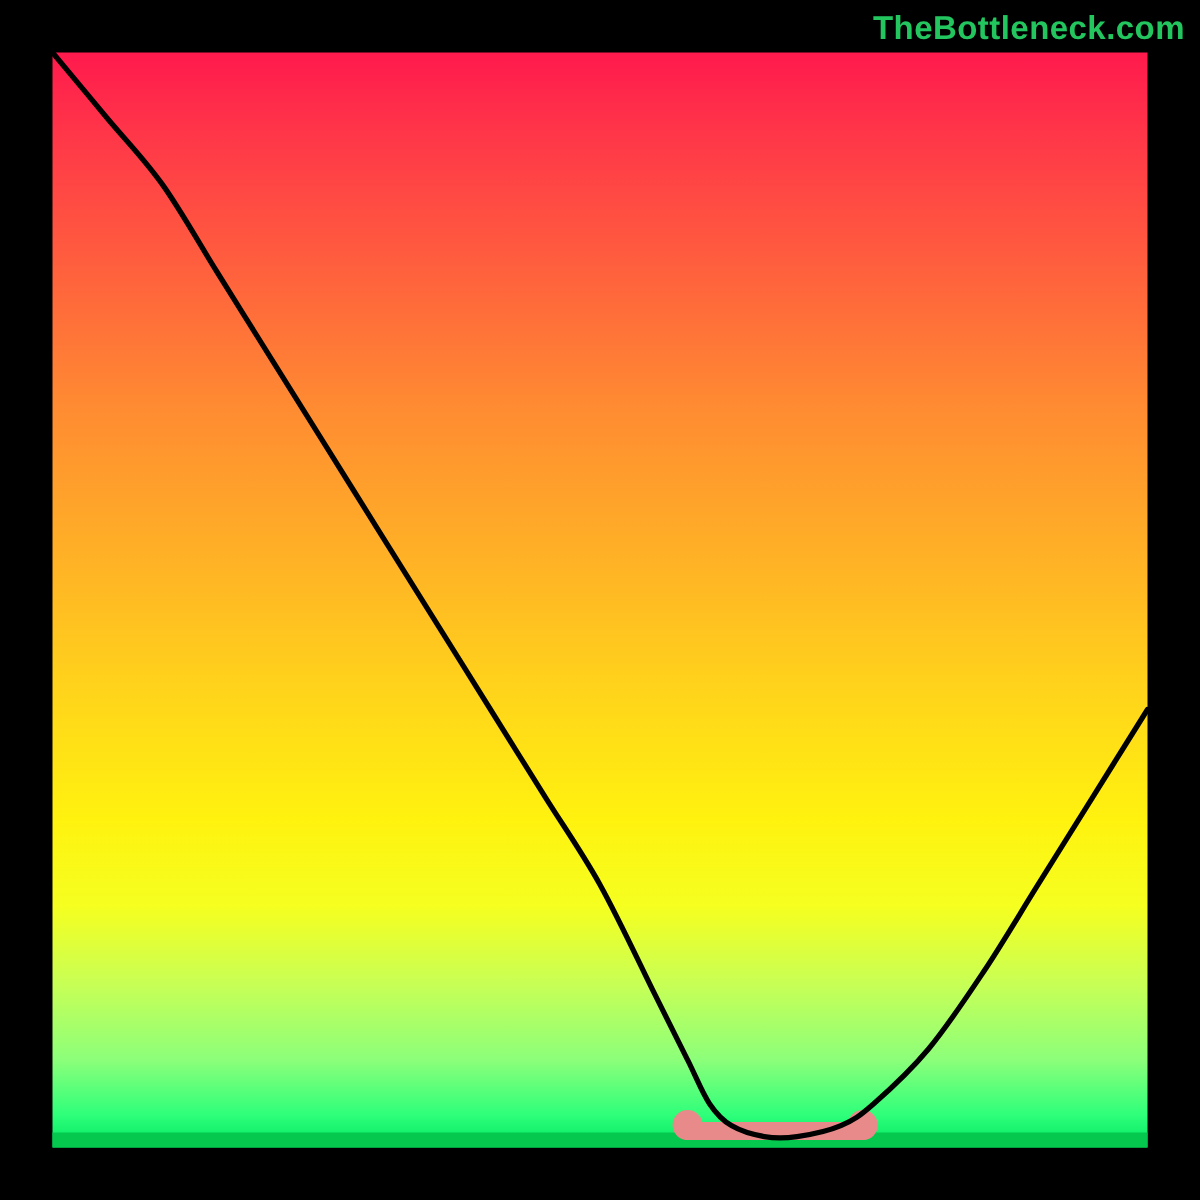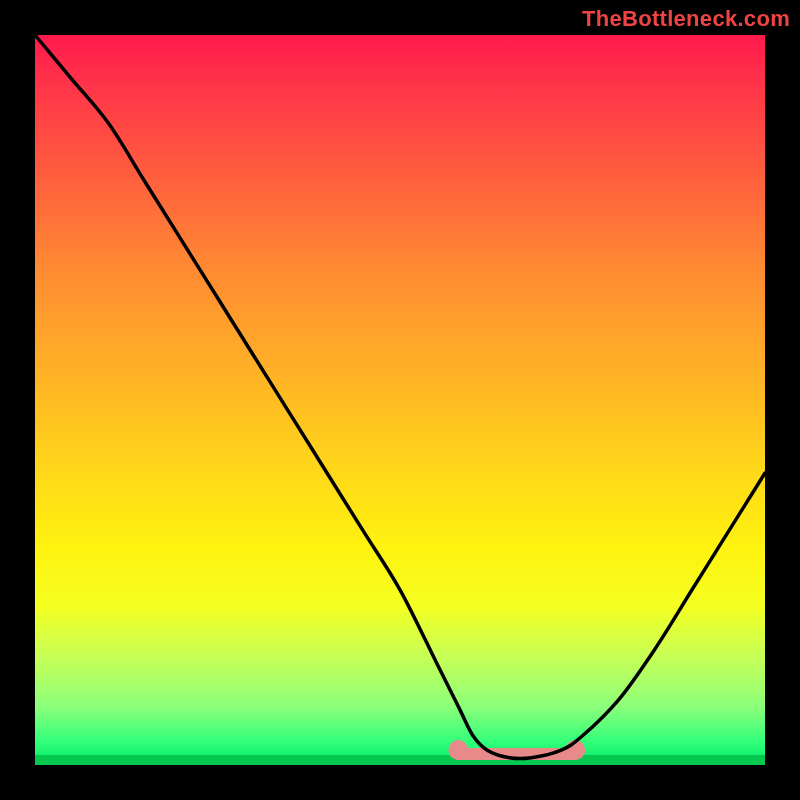--- a/index.html
+++ b/index.html
@@ -14,21 +14,21 @@
   .frame {
     position: relative;
     width: 800px;
     height: 800px;
     background: #000;
   }
   .watermark {
     position: absolute;
     top: 6px;
     right: 10px;
-    color: #ef4444;
+    color: #22c55e;
     font-size: 22px;
     font-weight: bold;
     letter-spacing: 0.3px;
     z-index: 10;
     user-select: none;
   }
   .plot-area {
     position: absolute;
     left: 35px;
     top: 35px;

